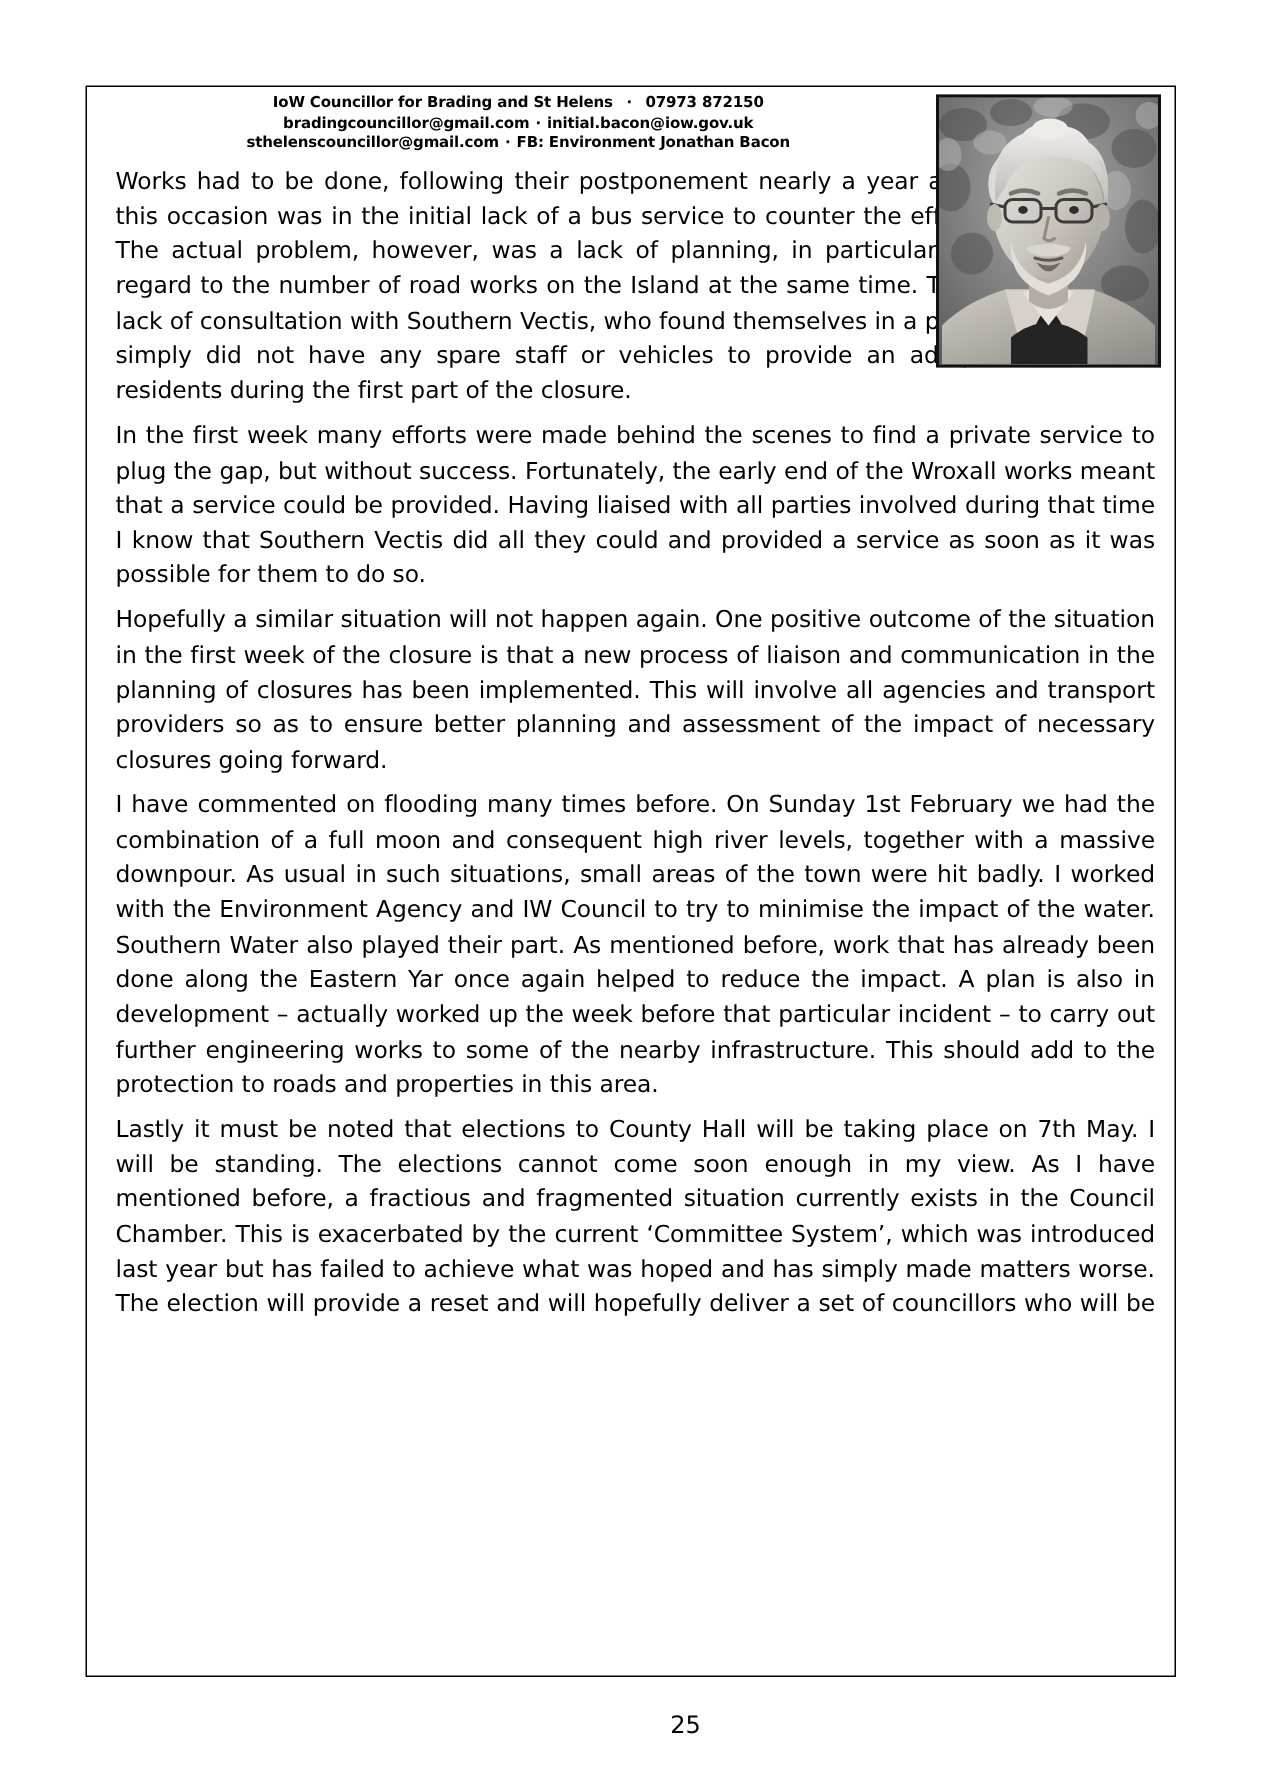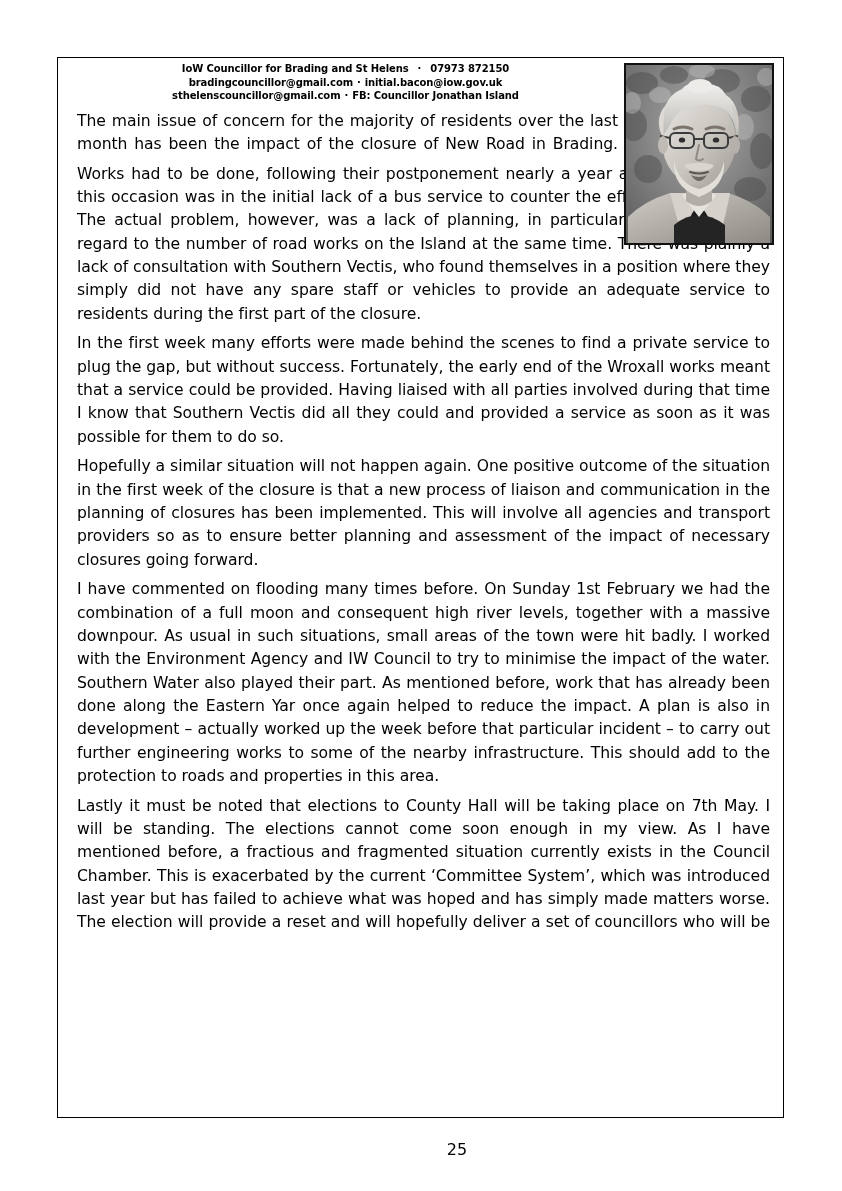--- a/index.html
+++ b/index.html
@@ -229,26 +229,25 @@
 
         <div class="header-line" id="header-line-1">
           <span>IoW Councillor for Brading and St Helens</span><span class="dot-sep wide-gap">·</span><span>07973 872150</span>
         </div>
 
         <div class="header-line" id="header-line-2">
           <span>bradingcouncillor@gmail.com</span><span class="dot-sep">·</span><span>initial.bacon@iow.gov.uk</span>
         </div>
 
         <div class="header-line" id="header-line-3">
-          <span>sthelenscouncillor@gmail.com</span><span class="dot-sep">·</span><span>FB: Councillor Jonathan Island</span>
+          <span>sthelenscouncillor@gmail.com</span><span class="dot-sep">·</span><span>FB: Environment Jonathan Bacon</span>
         </div>
       </div>
 
       <div id="body-text">
-        <p id="para-0" class="last-line-justify">The main issue of concern for the majority of residents over the last month has been the impact of the closure of New Road in Brading.</p>
         <p class="full-para">Works had to be done, following their postponement nearly a year ago. The failure on this occasion was in the initial lack of a bus service to counter the effect of the closure. The actual problem, however, was a lack of planning, in particular a failure to have regard to the number of road works on the Island at the same time. There was plainly a lack of consultation with Southern Vectis, who found themselves in a position where they simply did not have any spare staff or vehicles to provide an adequate service to residents during the first part of the closure.</p>
         <p class="full-para">In the first week many efforts were made behind the scenes to find a private service to plug the gap, but without success. Fortunately, the early end of the Wroxall works meant that a service could be provided. Having liaised with all parties involved during that time I know that Southern Vectis did all they could and provided a service as soon as it was possible for them to do so.</p>
         <p class="full-para">Hopefully a similar situation will not happen again. One positive outcome of the situation in the first week of the closure is that a new process of liaison and communication in the planning of closures has been implemented. This will involve all agencies and transport providers so as to ensure better planning and assessment of the impact of necessary closures going forward.</p>
         <p class="full-para">I have commented on flooding many times before. On Sunday 1st February we had the combination of a full moon and consequent high river levels, together with a massive downpour. As usual in such situations, small areas of the town were hit badly. I worked with  the  Environment Agency and  IW Council to try to minimise the impact of the water. Southern Water also played their part. As mentioned before, work that has already been done along the Eastern Yar once again helped to reduce the impact. A plan is also in development – actually worked up the week before that particular incident – to carry out further engineering works to some of the nearby infrastructure. This should add to the protection to roads and properties in this area.</p>
         <p class="full-para last-line-justify">Lastly it must be noted that elections to County Hall will be taking place on 7th May. I will be standing. The elections cannot come soon enough in my view. As I have mentioned before, a fractious and fragmented situation currently exists in the Council Chamber. This is exacerbated by the current ‘Committee System’, which was introduced last year but has failed to achieve what was hoped and has simply made matters worse. The election will provide a reset and will hopefully deliver a set of councillors who will be</p>
       </div>
 
     </div>
   </div>
 

